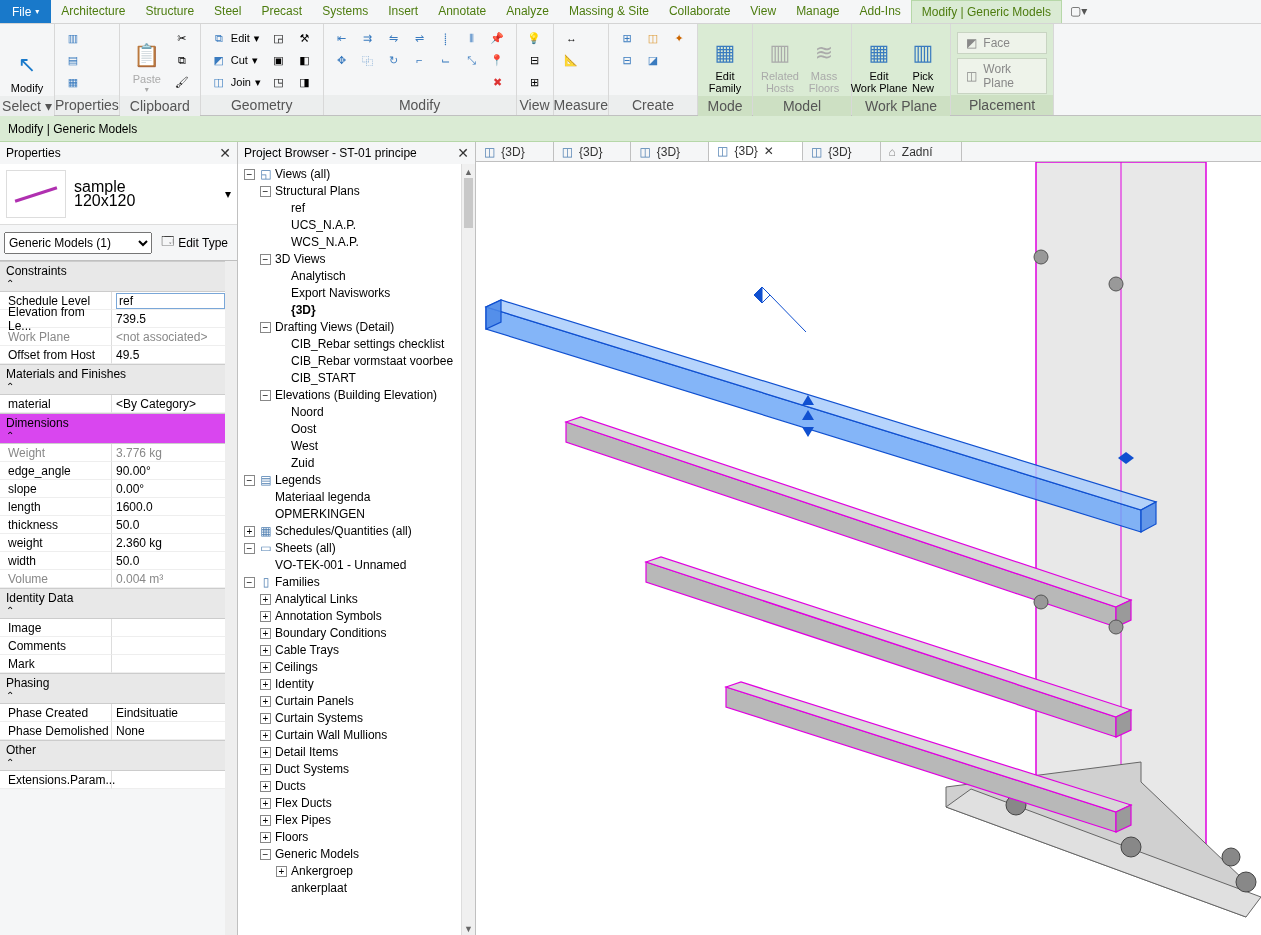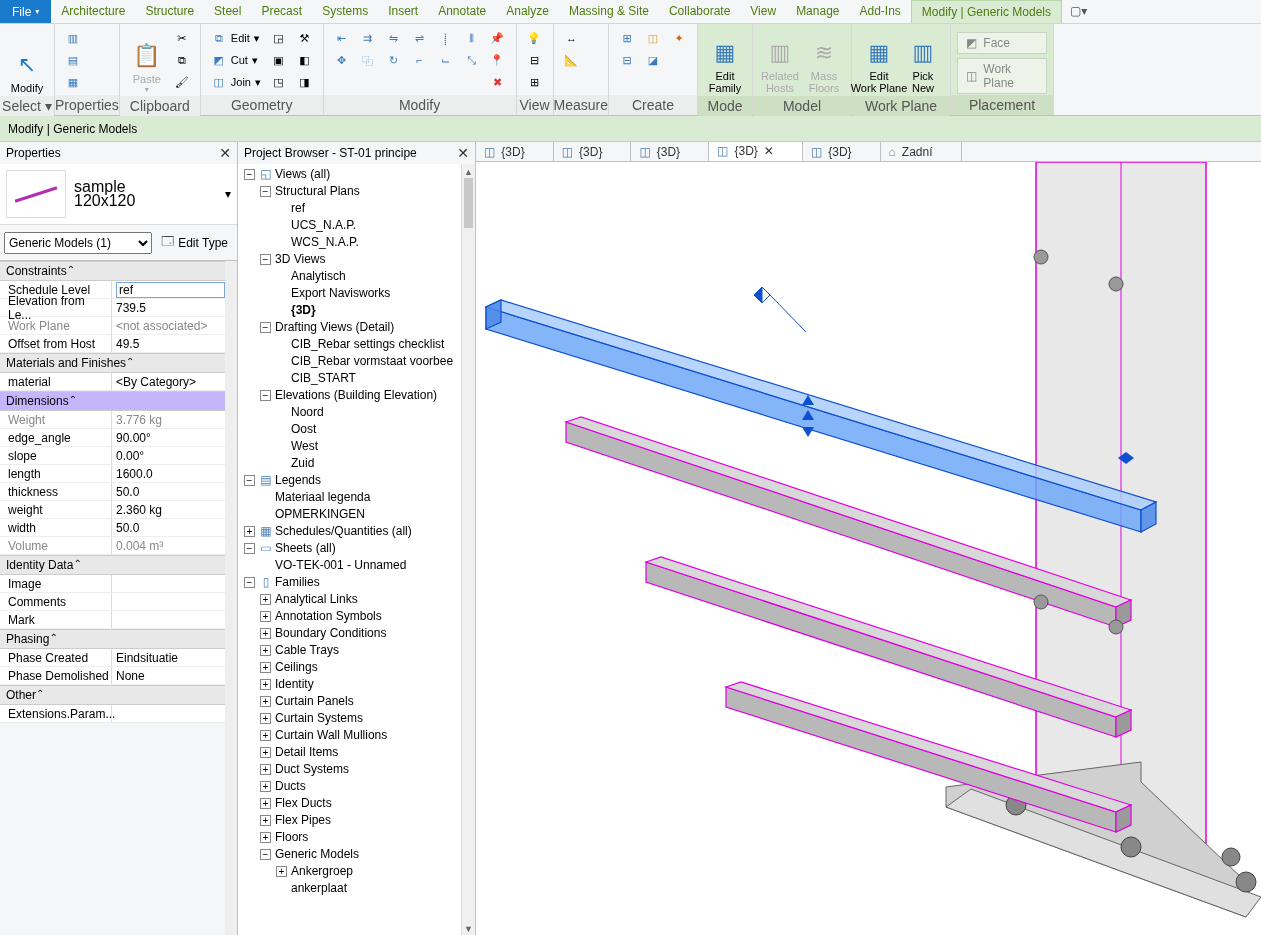--- a/index.html
+++ b/index.html
@@ -38,23 +38,23 @@
 
 
 .props { width: 238px; }
 .type-selector { display:flex; align-items:center; padding:6px; gap:8px; border-bottom:1px solid #ddd; background:#fff;}
 .type-swatch { width:60px; height:48px; background:#fff; border:1px solid #ddd; display:flex; align-items:center; justify-content:center;}
 .type-swatch .line { width:44px; height:3px; background:#b030b0; transform:rotate(-18deg); }
 .type-text { flex:1; font-size:16px; line-height:14px; }
 .type-row2 { display:flex; align-items:center; padding:4px 4px; gap:4px; border-bottom:1px solid #c0c0c0;}
 .type-row2 select { flex:1; font-size:12px; height:22px; }
 .edit-type { display:flex; align-items:center; gap:4px; font-size:12px; padding:2px 4px; border:1px solid transparent;}
-.prop-section { background:#e8e8e8; font-size:12px; padding:2px 6px; display:flex; justify-content:flex-start; border-top:1px solid #ccc; border-bottom:1px solid #ccc;}
+.prop-section { background:#e8e8e8; font-size:12px; padding:2px 6px; display:flex; justify-content:flex-start; border-top:1px solid #ccc; border-bottom:1px solid #ccc;flex-direction:column;}
 .prop-section .chev { font-size:10px;}
-.prop-section.hl { background:#c4b5fd; }
+.prop-section.hl { background:#d946ef; }
 .prop-row { display:flex; font-size:12px; height:18px; align-items:center; background:#fff;}
 .prop-row .k { width:112px; padding-left:8px; border-right:1px solid #ddd; border-bottom:1px solid #eee; height:100%; display:flex; align-items:center;}
 .prop-row .v { flex:1; padding-left:4px; border-bottom:1px solid #eee; height:100%; display:flex; align-items:center;}
 .prop-row.dim .k, .prop-row.dim .v { color:#888;}
 .prop-row input { width:100%; border:1px solid #7aa7d8; height:16px; font-size:12px; padding:0 2px;}
 .scrollbar-v { width:12px; background:#eee;}
 
 
 .browser { width: 238px; }
 .tree { flex:1; overflow:auto; background:#fff; padding:2px 0 2px 4px; font-size:12px; line-height:17px; position:relative;}

